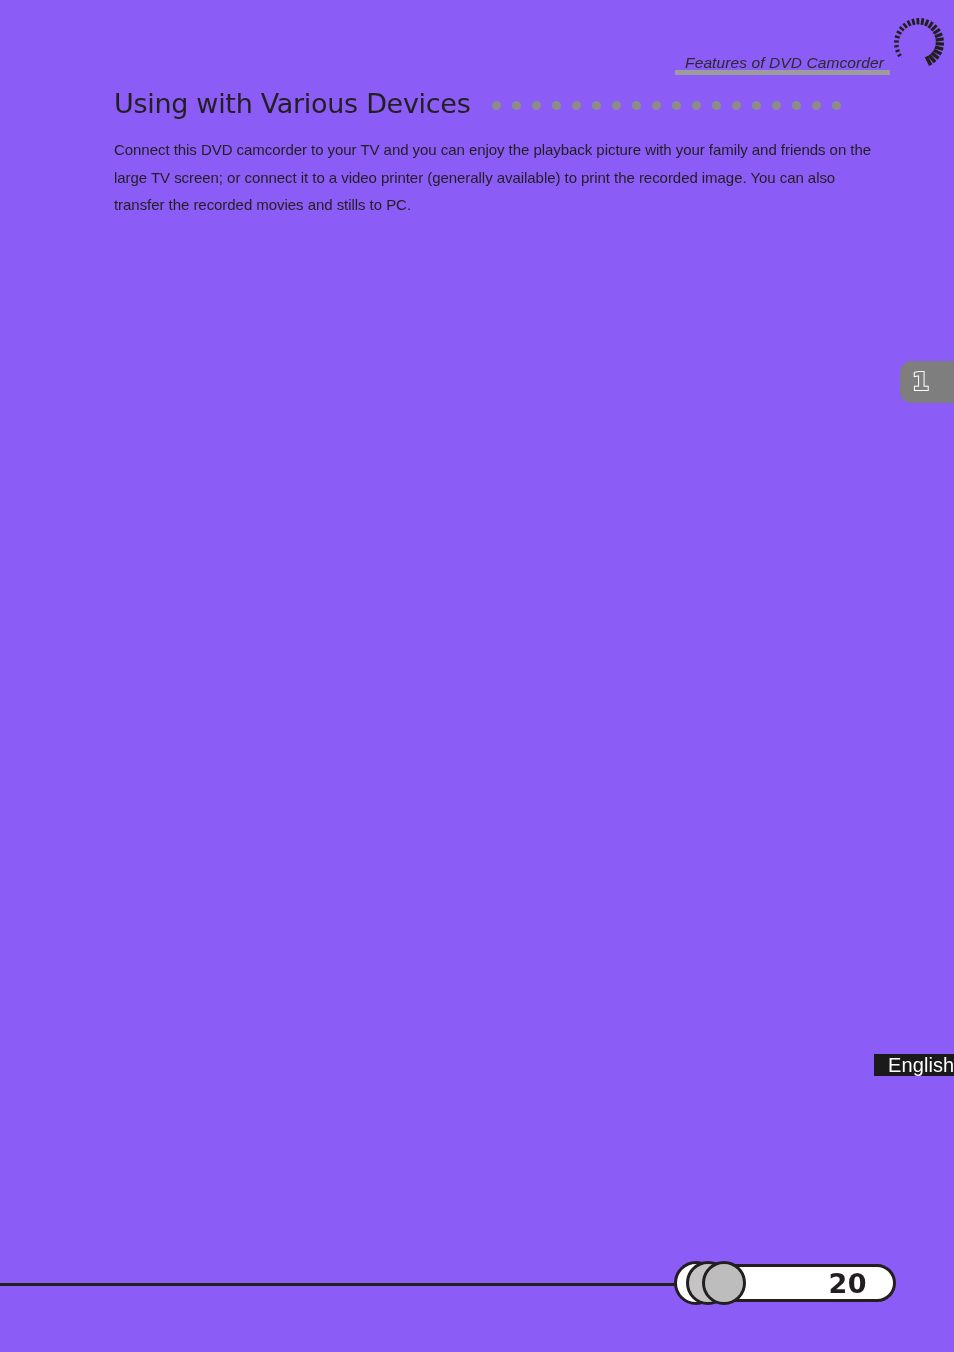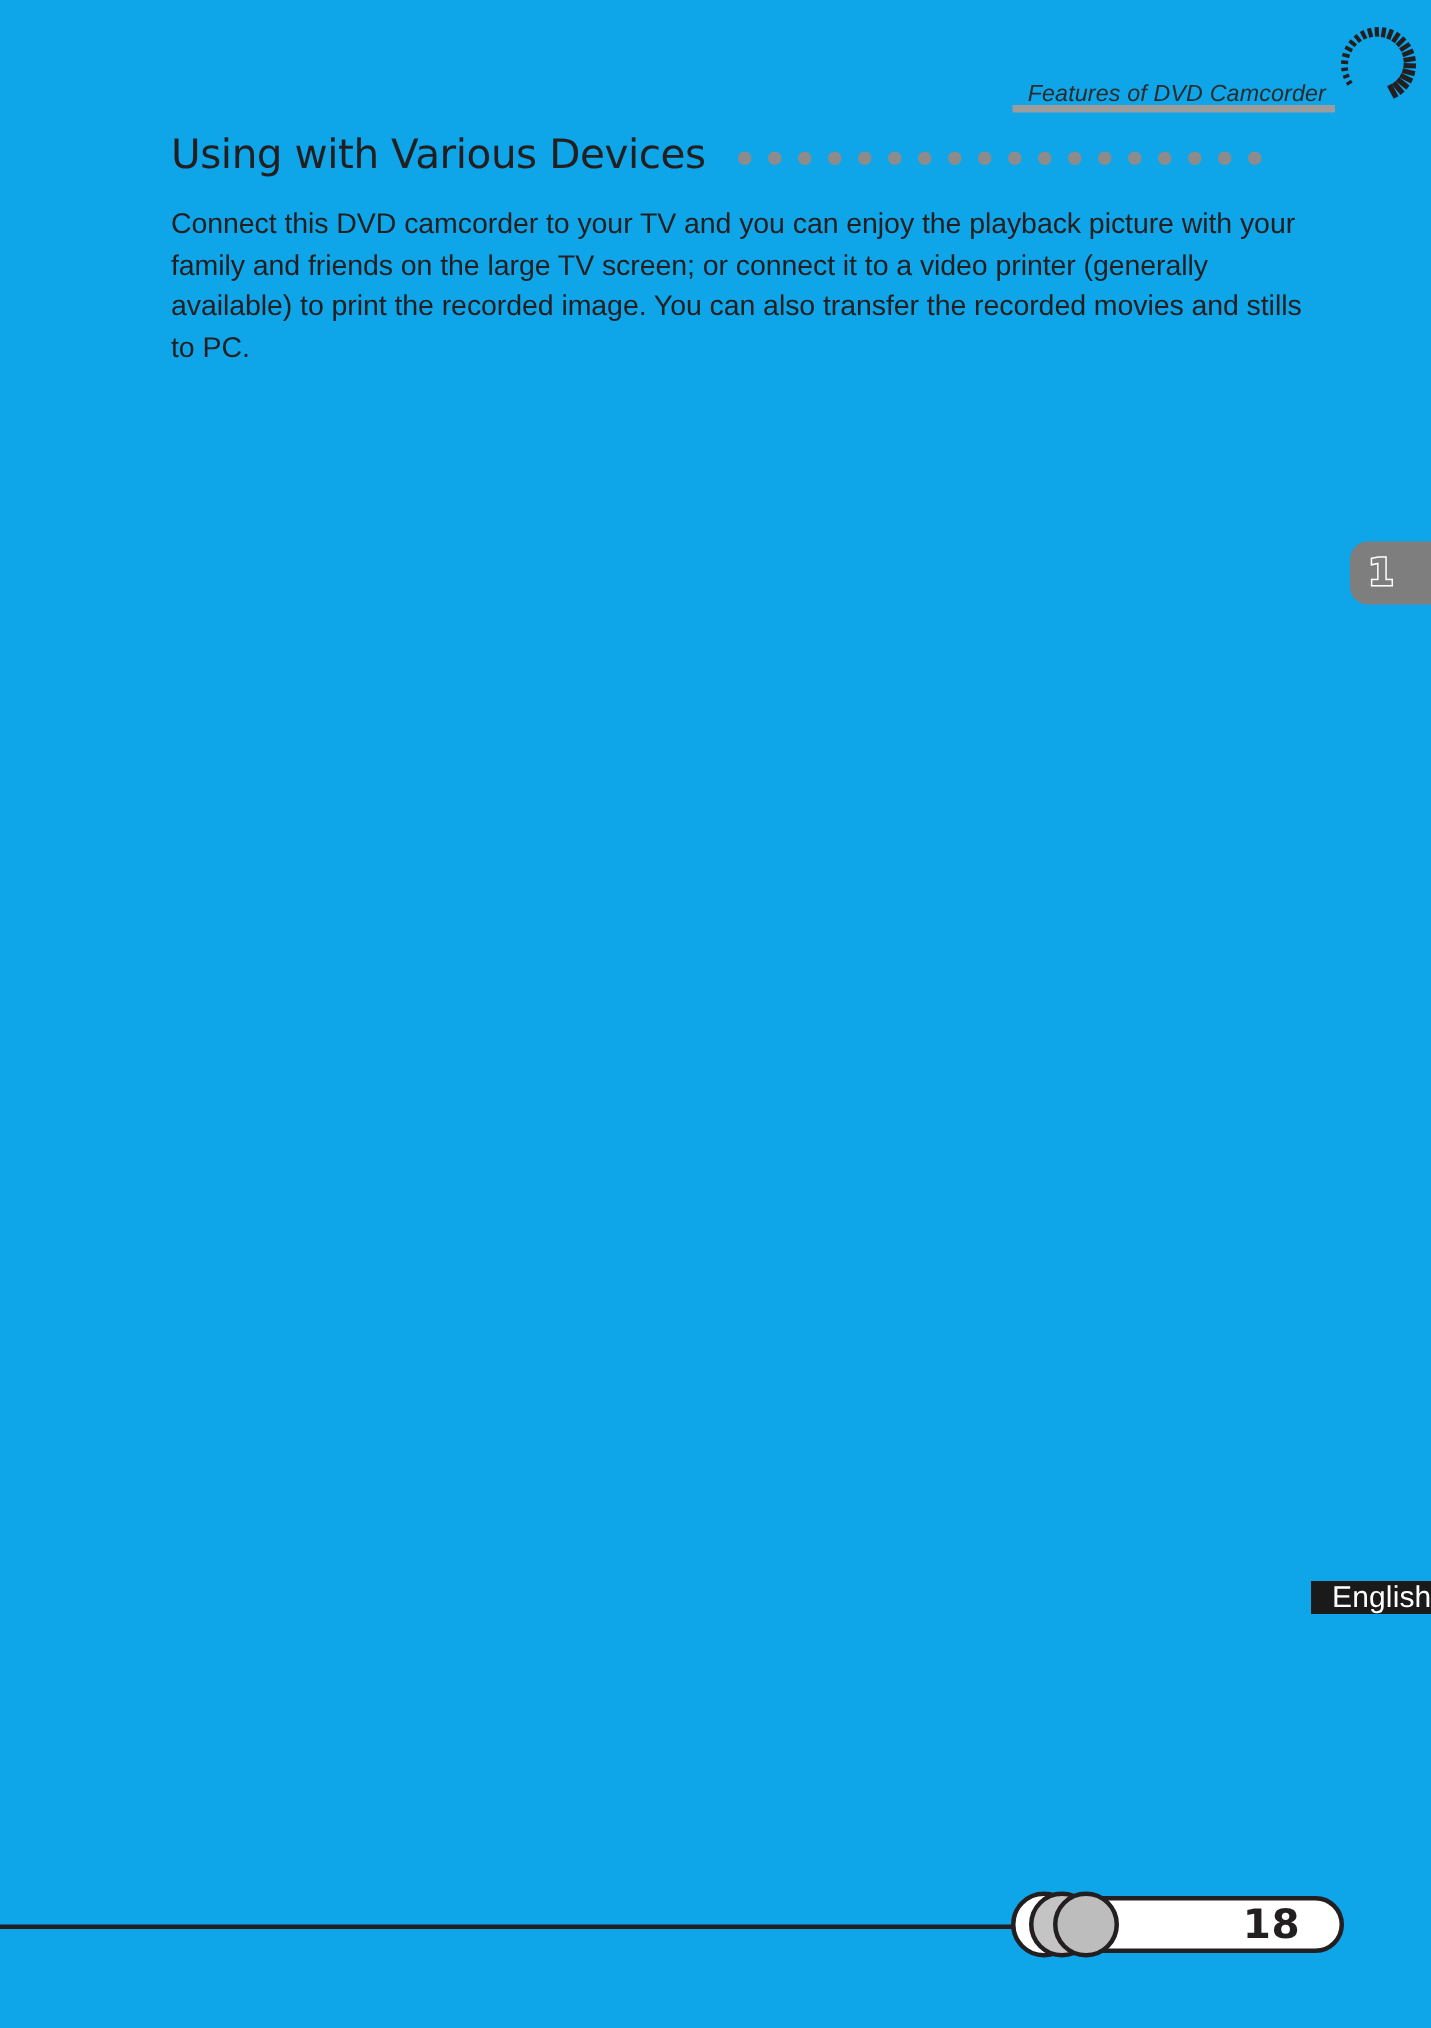--- a/index.html
+++ b/index.html
@@ -11,21 +11,21 @@
     font-family: "Liberation Sans", sans-serif;
     color: #231f20;
     -webkit-font-smoothing: antialiased;
   }
   .page {
     position: relative;
     width: 954px;
     height: 1352px;
     margin: 0;
     overflow: hidden;
-    background: #0ea5e9;
+    background: #8b5cf6;
   }
 
   
   .running-header {
     position: absolute;
     top: 46px;
     right: 64px;
     display: flex;
     align-items: flex-end;
     height: 26px;
@@ -97,21 +97,21 @@
   }
   .title-dots .dot:last-child { margin-right: 0; }
 
   
   .body-copy {
     position: absolute;
     left: 114px;
     top: 136px;
     width: 760px;
     font-family: "Liberation Sans", sans-serif;
-    font-size: 19px;
+    font-size: 15px;
     line-height: 27.5px;
     color: #231f20;
     letter-spacing: -0.05px;
   }
   .body-copy p { margin: 0; }
 
   
   .chapter-tab {
     position: absolute;
     right: 0;
@@ -293,20 +293,20 @@
     <span class="chapter-tab-number">1</span>
   </div>
 
   <div class="language-banner">
     <span class="language-banner-text">English</span>
   </div>
 
   <div class="footer">
     <div class="footer-rule"></div>
     <div class="footer-pill">
-      <span class="page-number">18</span>
+      <span class="page-number">20</span>
     </div>
     <div class="footer-circle c1"></div>
     <div class="footer-circle c2"></div>
     <div class="footer-circle c3"></div>
   </div>
 
 </div>
 
 </body></html>

